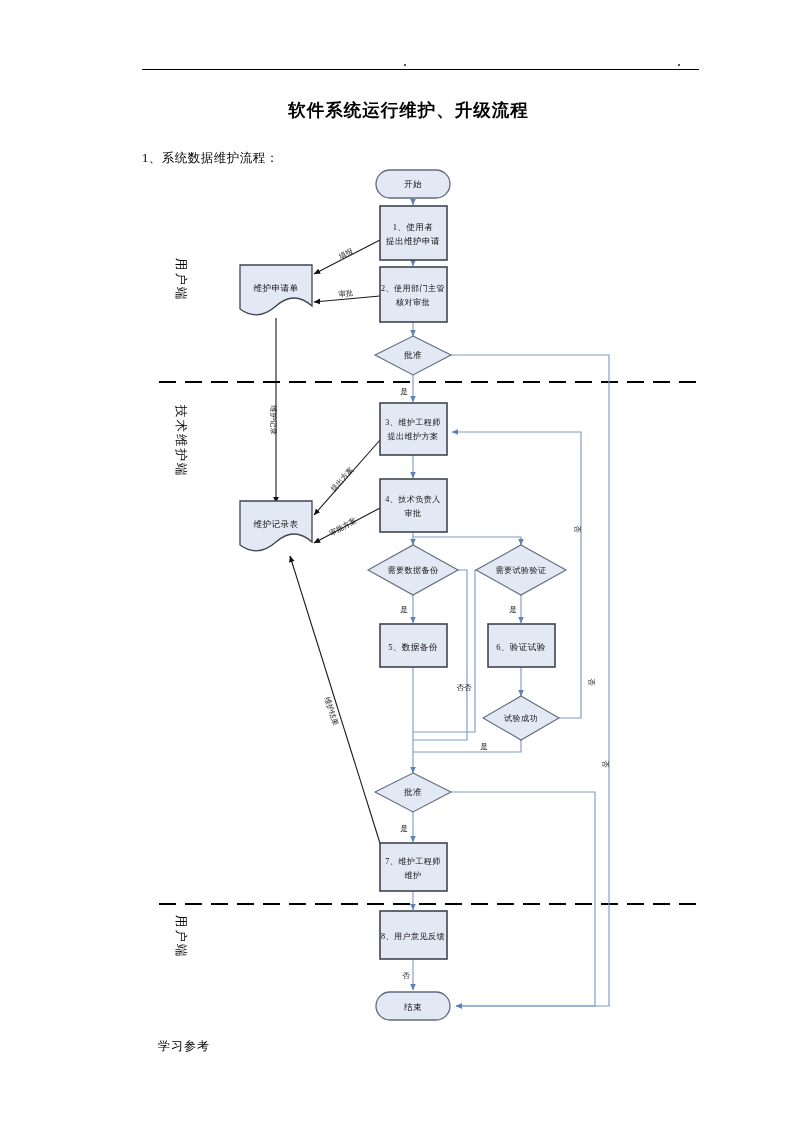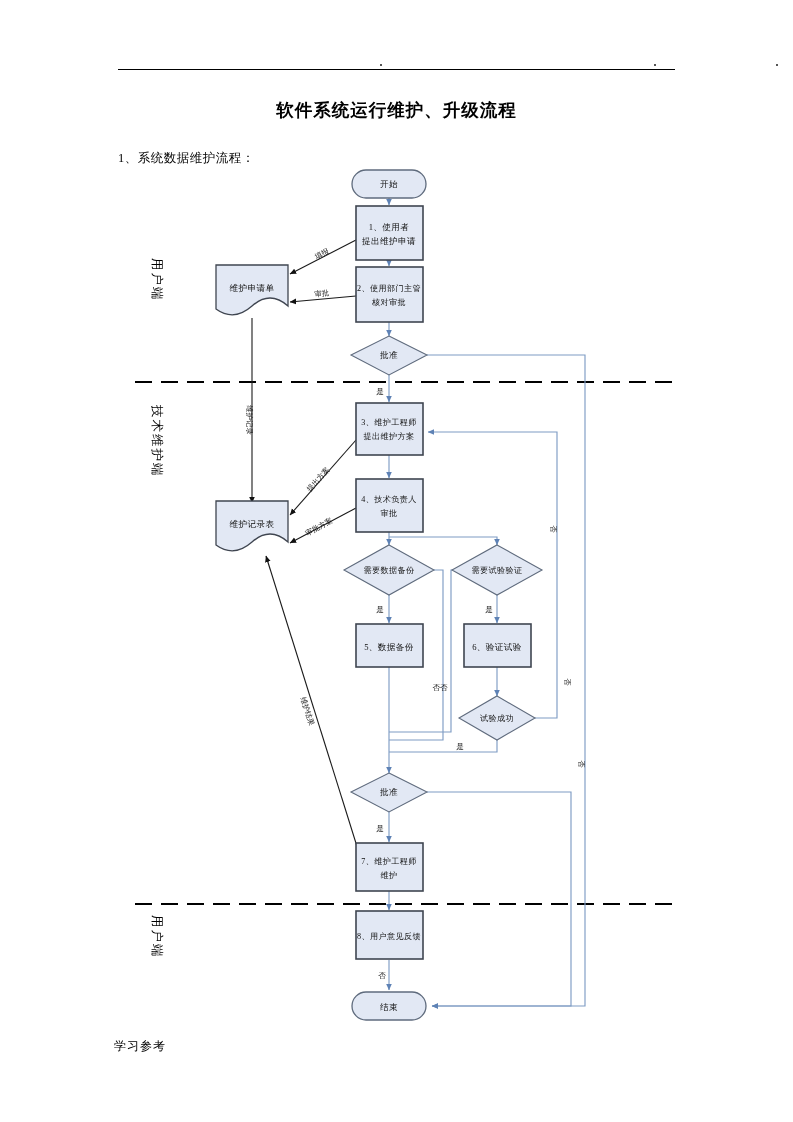--- a/index.html
+++ b/index.html
@@ -11,20 +11,21 @@
     width: 793px;
     height: 1122px;
     position: relative;
     font-family: "Liberation Serif", "DejaVu Serif", serif;
     color: #000000;
     overflow: hidden;
   }
   .page {
     position: absolute;
     inset: 0;
+    margin-left: 24px;
   }
   .header-rule {
     position: absolute;
     left: 118px;
     top: 69px;
     width: 557px;
     height: 0;
     border-top: 1.6px solid #000;
   }
   .header-dots {
@@ -55,21 +56,21 @@
   }
   .section-label {
     position: absolute;
     left: 118px;
     top: 150px;
     font-size: 12.5px;
     letter-spacing: 0.5px;
   }
   .footer-note {
     position: absolute;
-    left: 114px;
+    left: 134px;
     top: 1038px;
     font-size: 12px;
     letter-spacing: 1px;
     font-family: Liberation Serif, serif;
   }
   .lane-label {
     position: absolute;
     font-size: 12.5px;
     letter-spacing: 2px;
     white-space: nowrap;

